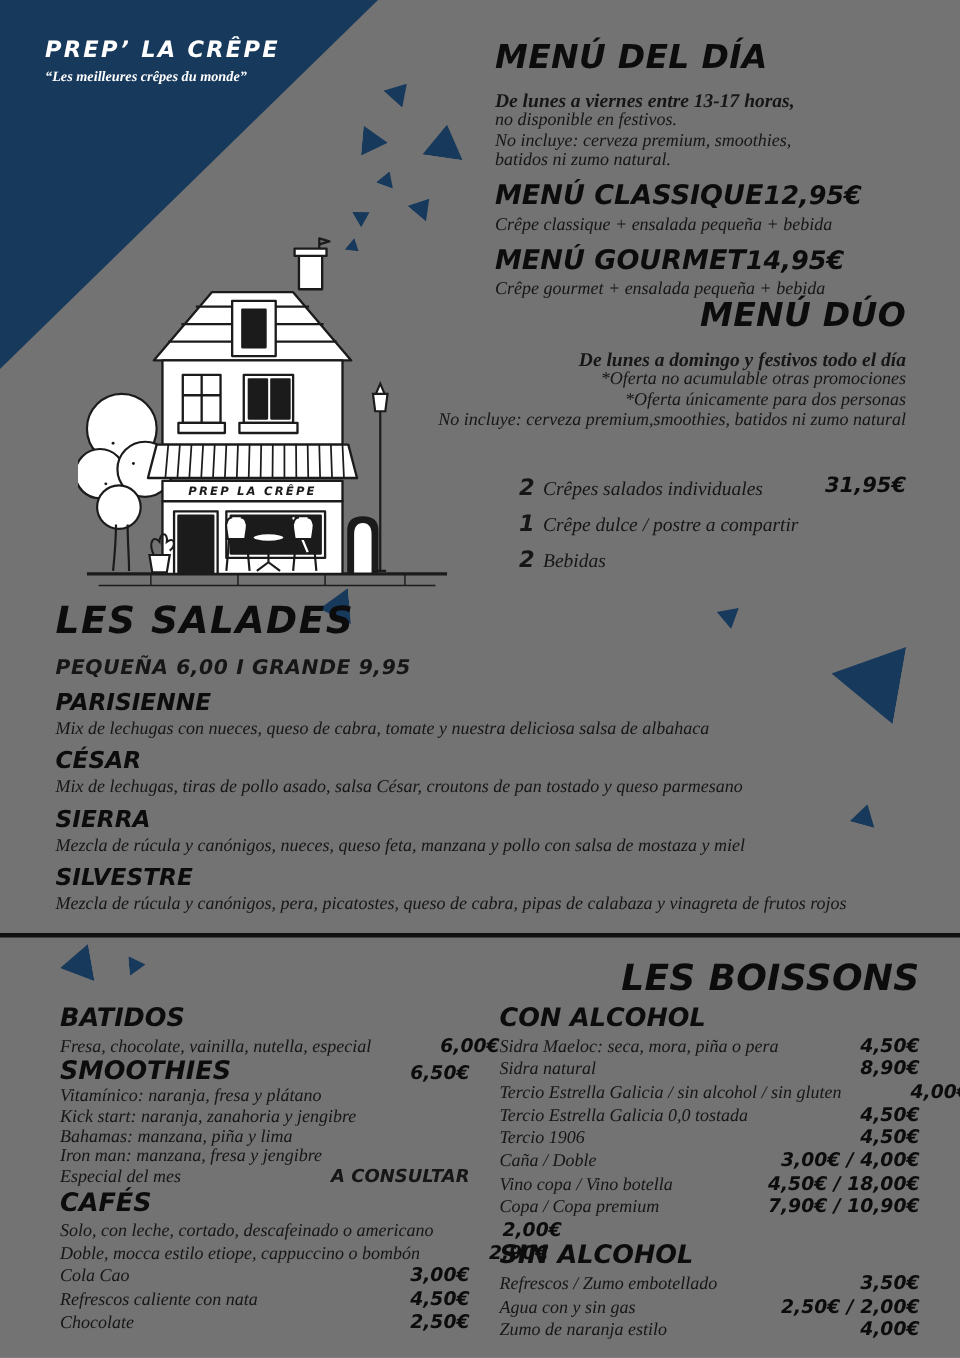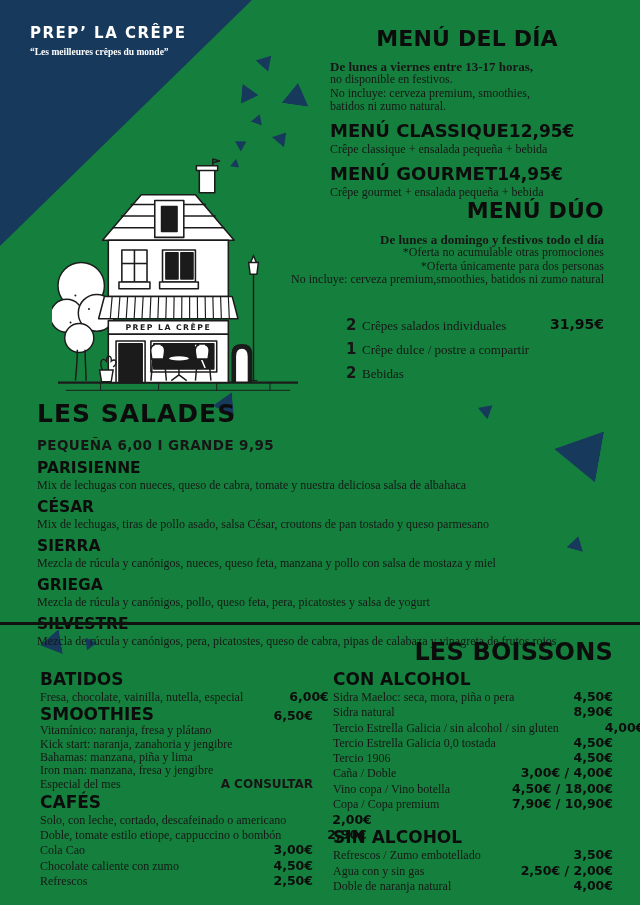--- a/index.html
+++ b/index.html
@@ -1,21 +1,21 @@
 <!DOCTYPE html>
 <html style="--navy: #17395c;"><head>
 <meta charset="utf-8">
 <style>
   :root{ --navy:#17395c; --ink:#161616; }
   *{ margin:0; padding:0; box-sizing:border-box; }
   html,body{ background:#888; }
   .page{
     position:relative; width:640px; height:905px; margin:0 auto;
-    background:#15803d; overflow:hidden;
-    font-family:"Liberation Serif", serif; color:var(--ink);
+    background:#737373; overflow:hidden;
+    font-family:"Liberation Serif", serif; color:var(--ink);font-style:italic;
   }
   
   .corner{ position:absolute; left:0; top:0; width:252px; height:246px;
     background:var(--navy); clip-path:polygon(0 0,100% 0,0 100%); }
   .logo{ position:absolute; left:30px; top:24px; color:#fff; }
   .logo-name{ font-family:"DejaVu Sans", sans-serif; font-weight:bold;
     font-size:15px; letter-spacing:1.5px; white-space:nowrap; }
   .logo-tagline{ font-family:"Liberation Serif", serif; font-weight:bold;
     font-size:9.5px; margin-top:5px; white-space:nowrap; }
   
@@ -27,21 +27,21 @@
   .h-med{ font-family:"DejaVu Sans", sans-serif; font-weight:bold;
     font-size:17px; color:#0c0c0c; white-space:nowrap; }
   .h-item{ font-family:"DejaVu Sans", sans-serif; font-weight:bold;
     font-size:15.5px; color:#0c0c0c; white-space:nowrap; }
   .price{ font-family:"DejaVu Sans", sans-serif; font-weight:bold;
     font-size:12.5px; white-space:nowrap; color:#0c0c0c; }
   .serif{ font-size:12px; line-height:13.4px; }
   .serif-b{ font-weight:bold; font-size:13px; }
   
   .mdd{ position:absolute; left:330px; right:36px; top:26px; }
-  .mdd .h-big{ text-align:center; margin-bottom:9px; }
+  .mdd .h-big{ text-align:left; margin-bottom:9px; }
   .mdd-sub{ text-align:left; }
   .mdd-item{ margin-top:6px; }
   .row{ display:flex; align-items:baseline; }
   .mdd-item .price{ font-size:17px; }
   .mdd-item .desc{ font-size:12px; line-height:15px; margin-top:1px; white-space:nowrap; }
   
   .duo{ position:absolute; left:280px; right:36px; top:198px; }
   .duo .h-big{ text-align:right; margin-bottom:10px; }
   .duo-notes{ text-align:right; }
   .duo-inc{ position:relative; margin-top:29px; margin-left:66px; }
@@ -211,24 +211,20 @@
     </div>
     <div class="sal-item">
       <div class="h-item">CÉSAR</div>
       <div class="desc">Mix de lechugas, tiras de pollo asado, salsa César, croutons de pan tostado y queso parmesano</div>
     </div>
     <div class="sal-item">
       <div class="h-item">SIERRA</div>
       <div class="desc">Mezcla de rúcula y canónigos, nueces, queso feta, manzana y pollo con salsa de mostaza y miel</div>
     </div>
     <div class="sal-item">
-      <div class="h-item">GRIEGA</div>
-      <div class="desc">Mezcla de rúcula y canónigos, pollo, queso feta, pera, picatostes y salsa de yogurt</div>
-    </div>
-    <div class="sal-item">
       <div class="h-item">SILVESTRE</div>
       <div class="desc">Mezcla de rúcula y canónigos, pera, picatostes, queso de cabra, pipas de calabaza y vinagreta de frutos rojos</div>
     </div>
   </section>
 
   <div class="divider"></div>
 
   <div class="boissons-title h-big" style="font-size:24px">LES BOISSONS</div>
 
   <section class="col-left">
@@ -248,33 +244,33 @@
     <div class="prow">
       <span class="ptext">Especial del mes</span>
       <span class="note">A CONSULTAR</span>
     </div>
     <div class="h-med blk-head" style="margin-top:1px">CAFÉS</div>
     <div class="prow">
       <span class="ptext">Solo, con leche, cortado, descafeinado o americano</span>
       <span class="price">2,00€</span>
     </div>
     <div class="prow">
-      <span class="ptext">Doble, tomate estilo etiope, cappuccino o bombón</span>
+      <span class="ptext">Doble, mocca estilo etiope, cappuccino o bombón</span>
       <span class="price">2,90€</span>
     </div>
     <div class="prow">
       <span class="ptext">Cola Cao</span>
       <span class="price">3,00€</span>
     </div>
     <div class="prow">
-      <span class="ptext">Chocolate caliente con zumo</span>
+      <span class="ptext">Refrescos caliente con nata</span>
       <span class="price">4,50€</span>
     </div>
     <div class="prow">
-      <span class="ptext">Refrescos</span>
+      <span class="ptext">Chocolate</span>
       <span class="price">2,50€</span>
     </div>
   </section>
 
   <section class="col-right">
     <div class="h-med blk-head">CON ALCOHOL</div>
     <div class="prow">
       <span class="ptext">Sidra Maeloc: seca, mora, piña o pera</span>
       <span class="price">4,50€</span>
     </div>
@@ -310,18 +306,18 @@
     <div class="h-med blk-head">SIN ALCOHOL</div>
     <div class="prow">
       <span class="ptext">Refrescos / Zumo embotellado</span>
       <span class="price">3,50€</span>
     </div>
     <div class="prow">
       <span class="ptext">Agua con y sin gas</span>
       <span class="price">2,50€ / 2,00€</span>
     </div>
     <div class="prow">
-      <span class="ptext">Doble de naranja natural</span>
+      <span class="ptext">Zumo de naranja estilo</span>
       <span class="price">4,00€</span>
     </div>
   </section>
 
 </div>
 
 </body></html>

